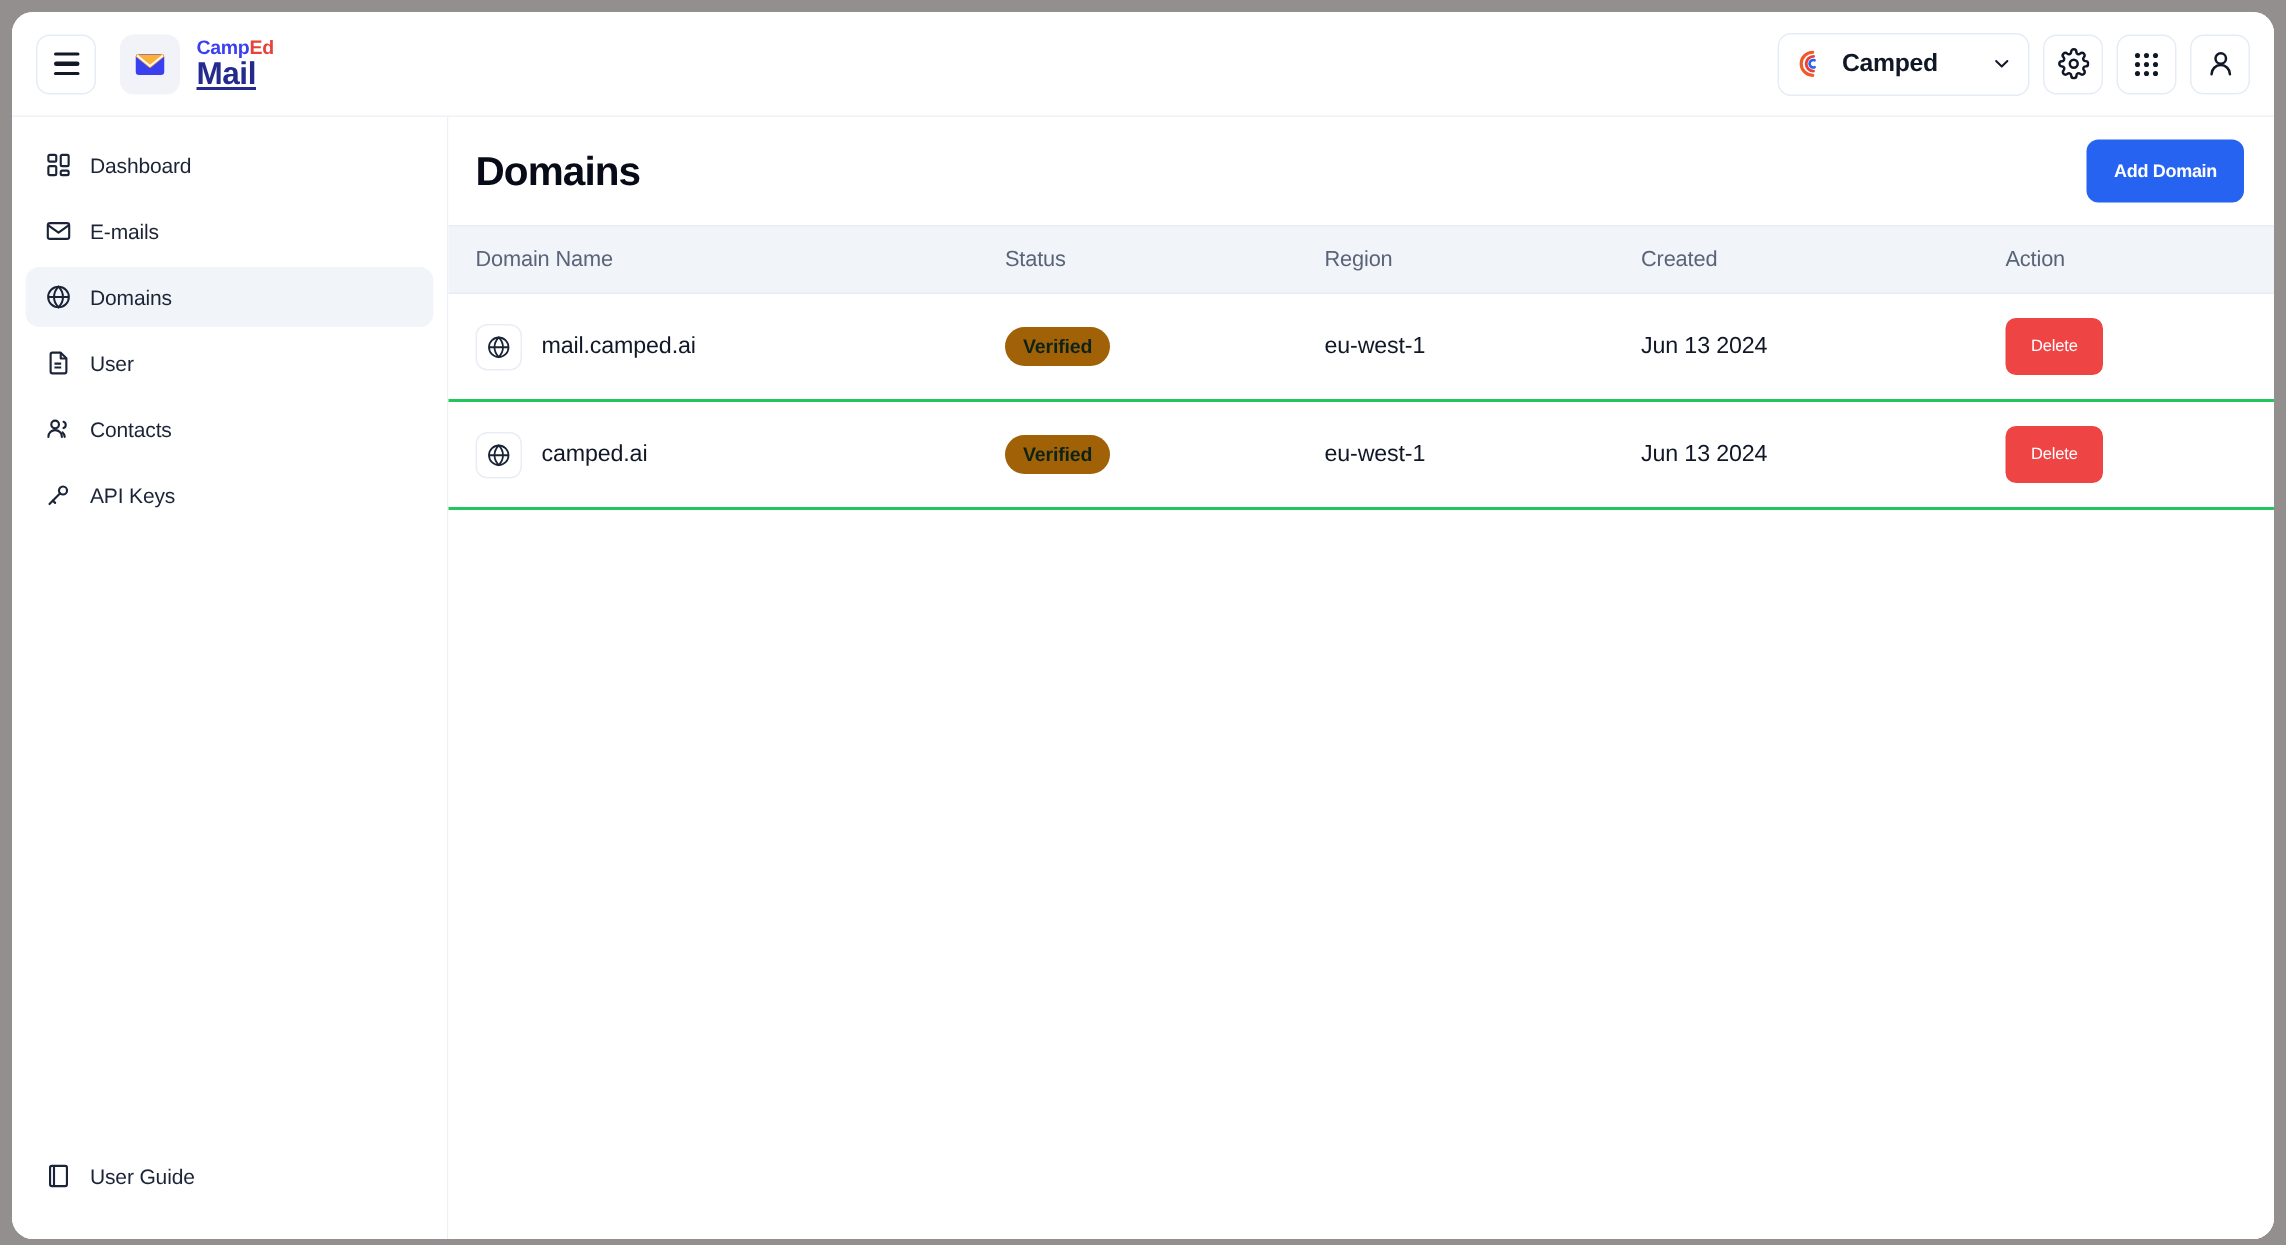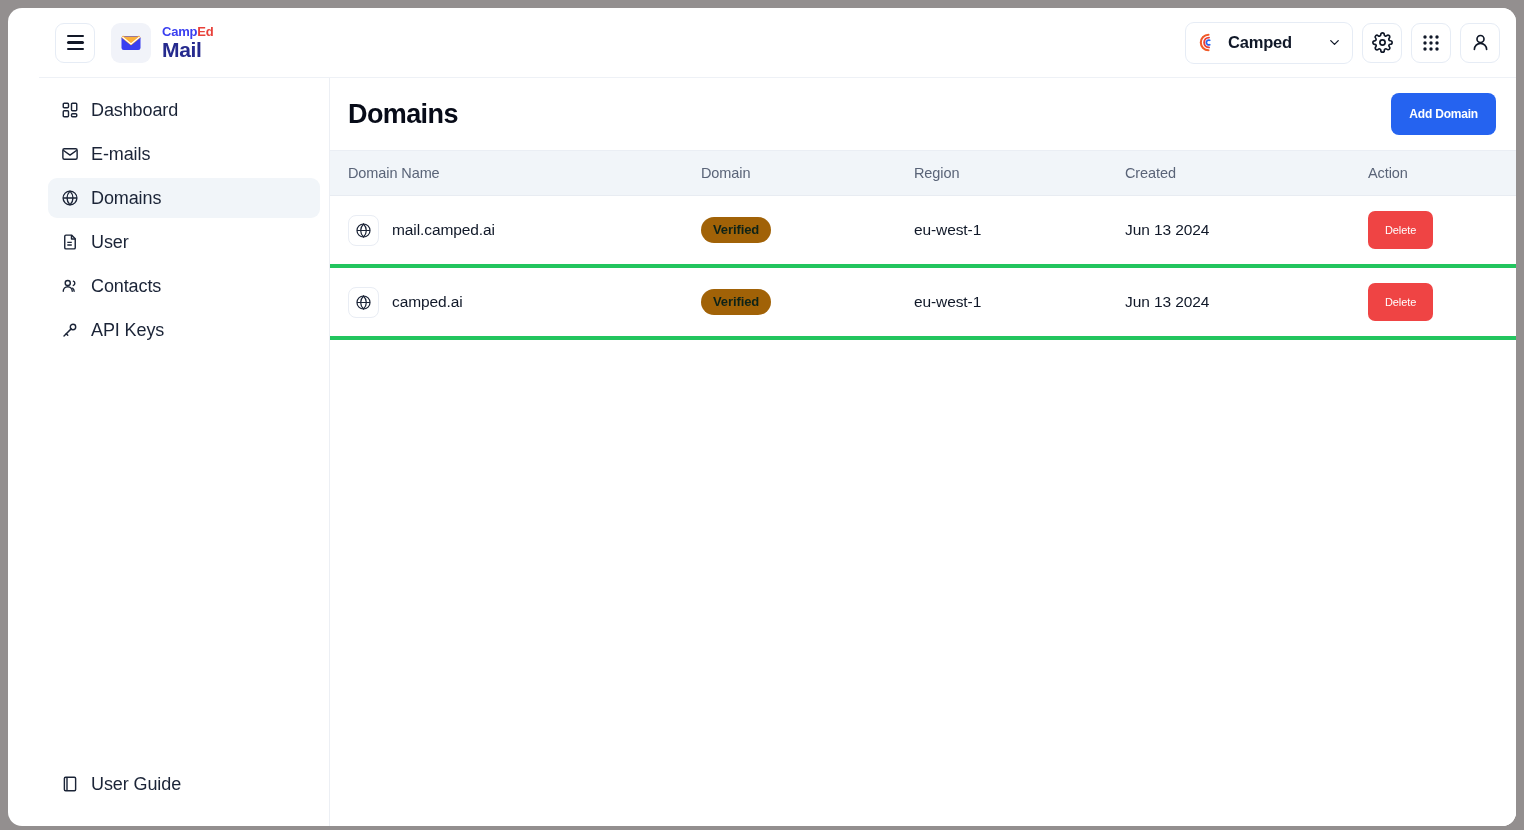--- a/index.html
+++ b/index.html
@@ -17,21 +17,20 @@
     position: absolute;
     left: 8px;
     top: 8px;
     width: 1508px;
     height: 818px;
     background: #ffffff;
     border-radius: 14px;
     overflow: hidden;
     display: flex;
     flex-direction: column;
-    padding-left: 31px;
   }
 
   
   .topbar {
     height: 70px;
     flex: 0 0 70px;
     background: #ffffff;
     border-bottom: 1px solid #eef1f6;
     display: flex;
     align-items: center;
@@ -84,20 +83,21 @@
     letter-spacing: -0.2px;
     margin-bottom: 1px;
   }
   .brand-top .c1 { color: #3a3ff0; }
   .brand-top .c2 { color: #e8413a; }
   .brand-bottom {
     font-size: 21px;
     font-weight: bold;
     color: #252a8e;
     letter-spacing: -0.3px;
+    text-decoration: underline;
   }
 
   .topbar-right {
     margin-left: auto;
     display: flex;
     align-items: center;
     gap: 9px;
   }
 
   .org-select {
@@ -138,21 +138,21 @@
     display: flex;
     align-items: center;
     gap: 12px;
     padding: 0 12px;
     border-radius: 9px;
     margin-bottom: 4px;
     cursor: pointer;
     color: #1b2437;
   }
   .nav-item.active { background: #f1f5f9; }
-  .nav-label { font-size: 18px; color: #1b2437; letter-spacing: -0.1px; }
+  .nav-label { font-size: 14px; color: #1b2437; letter-spacing: -0.1px; }
   .nav-icon { width: 19px; height: 19px; display: flex; align-items: center; justify-content: center; flex: 0 0 19px; }
 
   .nav-spacer { flex: 1; }
   .nav-bottom { padding-bottom: 18px; }
 
   
   .main { flex: 1; min-width: 0; background: #fff; display: flex; flex-direction: column; }
 
   .page-head {
     height: 72px;
@@ -196,21 +196,21 @@
   .thead .th {
     font-size: 14.5px;
     color: #5a6478;
     letter-spacing: -0.1px;
   }
   .row {
     display: flex;
     align-items: center;
     height: 72px;
     padding: 0 0 0 18px;
-    border-bottom: 4px solid #22c55e;
+    border-bottom: 2px solid #22c55e;
     background: #fff;
     justify-content: flex-end;
   }
   .c-domain { width: 353px; flex: 0 0 353px; display: flex; align-items: center; gap: 13px; }
   .c-status { width: 213px; flex: 0 0 213px; }
   .c-region { width: 211px; flex: 0 0 211px; }
   .c-created { width: 243px; flex: 0 0 243px; }
   .c-action  { flex: 1; }
 
   .cell-text { font-size: 15.5px; color: #101828; letter-spacing: -0.1px; }
@@ -419,21 +419,21 @@
 
       <div class="page-head">
         <div class="page-title">Domains</div>
         <button class="primary-btn">Add Domain</button>
       </div>
 
       <div class="table">
 
         <div class="thead">
           <div class="th c-domain">Domain Name</div>
-          <div class="th c-status">Domain</div>
+          <div class="th c-status">Status</div>
           <div class="th c-region">Region</div>
           <div class="th c-created">Created</div>
           <div class="th c-action">Action</div>
         </div>
 
         <div class="row">
           <div class="c-domain">
             <span class="globe-box">
               <svg width="17" height="17" viewBox="0 0 24 24" fill="none" stroke="#1b2437" stroke-width="1.7">
                 <circle cx="12" cy="12" r="9.2"></circle>

